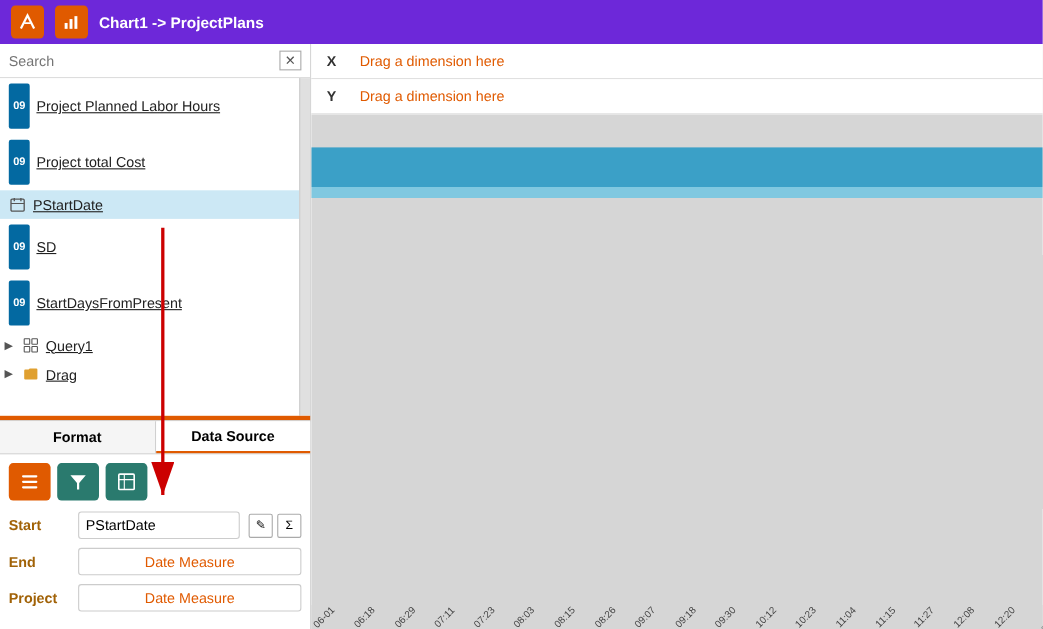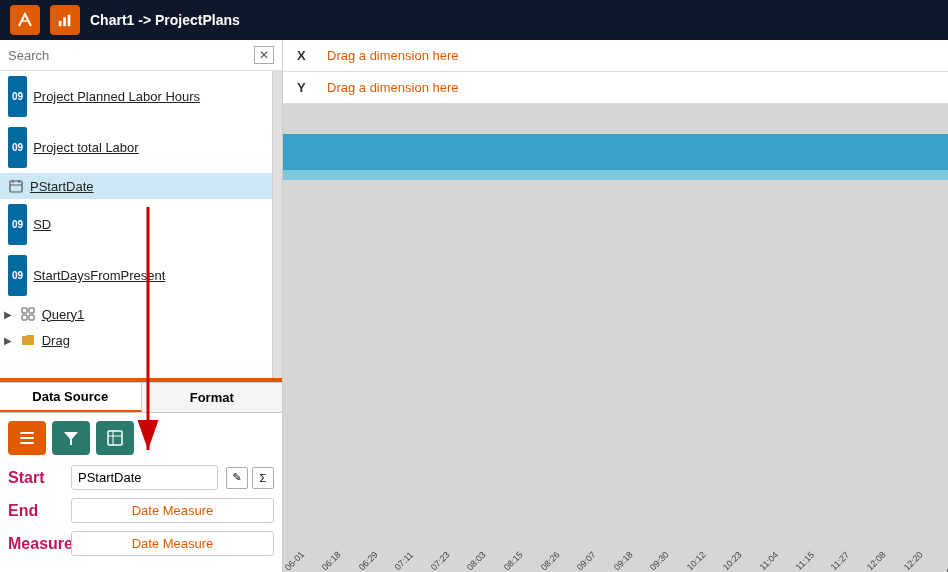--- a/index.html
+++ b/index.html
@@ -2,21 +2,21 @@
 <html><head>
   <meta charset="utf-8">
   <style>
     * { box-sizing: border-box; margin: 0; padding: 0; }
     body { font-family: Arial, sans-serif; font-size: 13px; background: #f0f0f0; width: 948px; height: 572px; overflow: hidden; }
 
     
     .topbar {
       display: flex;
       align-items: center;
-      background: #0f172a;
+      background: #6d28d9;
       height: 40px;
       padding: 0 10px;
       gap: 10px;
     }
     .topbar-logo {
       width: 30px; height: 30px;
       background: #e05a00;
       border-radius: 4px;
       display: flex; align-items: center; justify-content: center;
     }
@@ -149,23 +149,23 @@
     .ds-btn.orange { background: #e05a00; }
     .ds-btn.teal { background: #2a7a6e; }
     .ds-row {
       display: flex;
       align-items: center;
       margin-bottom: 8px;
       gap: 8px;
     }
     .ds-row label {
       width: 55px;
-      font-size: 16px;
+      font-size: 13px;
       font-weight: bold;
-      color: #be185d;
+      color: #a16207;
       flex-shrink: 0;
     }
     .ds-row .ds-value {
       flex: 1;
       border: 1px solid #ccc;
       border-radius: 3px;
       padding: 4px 6px;
       font-size: 13px;
     }
     .ds-row .ds-value.placeholder { color: #e05a00; font-style: normal; text-align: center; }
@@ -308,21 +308,21 @@
       <div class="left-tree-container">
 
         <div class="tree-item">
           <span class="badge-09">09</span>
           <span class="label">Project Planned Labor Hours</span>
         </div>
 
 
         <div class="tree-item">
           <span class="badge-09">09</span>
-          <span class="label">Project total Labor</span>
+          <span class="label">Project total Cost</span>
         </div>
 
         <div class="tree-item selected">
           <span class="icon">
             <svg width="14" height="14" viewBox="0 0 14 14" fill="#555">
               <rect x="1" y="2" width="12" height="11" rx="1" fill="none" stroke="#555" stroke-width="1.2"></rect>
               <line x1="4" y1="1" x2="4" y2="4" stroke="#555" stroke-width="1.2"></line>
               <line x1="10" y1="1" x2="10" y2="4" stroke="#555" stroke-width="1.2"></line>
               <line x1="1" y1="6" x2="13" y2="6" stroke="#555" stroke-width="1"></line>
             </svg>
@@ -364,22 +364,22 @@
         </div>
 
       </div>
 
       <div class="scrollbar"></div>
     </div>
 
     <div class="panel-divider"></div>
 
     <div class="bottom-tabs">
+      <button class="tab-btn">Format</button>
       <button class="tab-btn active">Data Source</button>
-      <button class="tab-btn">Format</button>
     </div>
 
     <div class="datasource-panel">
 
       <div class="ds-toolbar">
         <button class="ds-btn orange">
           <svg width="18" height="18" viewBox="0 0 18 18" fill="white">
             <rect x="2" y="3" width="14" height="2" rx="1" fill="white"></rect>
             <rect x="2" y="8" width="14" height="2" rx="1" fill="white"></rect>
             <rect x="2" y="13" width="14" height="2" rx="1" fill="white"></rect>
@@ -407,21 +407,21 @@
           <div class="ds-row-icon">Σ</div>
         </div>
       </div>
 
       <div class="ds-row">
         <label>End</label>
         <div class="ds-value placeholder" style="flex:1; border:1px solid #ccc; border-radius:3px; padding:4px 6px; font-size:13px; color:#e05a00; text-align:center;">Date Measure</div>
       </div>
 
       <div class="ds-row">
-        <label>Measure</label>
+        <label>Project</label>
         <div class="ds-value placeholder" style="flex:1; border:1px solid #ccc; border-radius:3px; padding:4px 6px; font-size:13px; color:#e05a00; text-align:center;">Date Measure</div>
       </div>
     </div>
 
   </div>
 
   <div class="right-panel">
 
     <div class="axis-row">
       <span class="axis-label">X</span>

